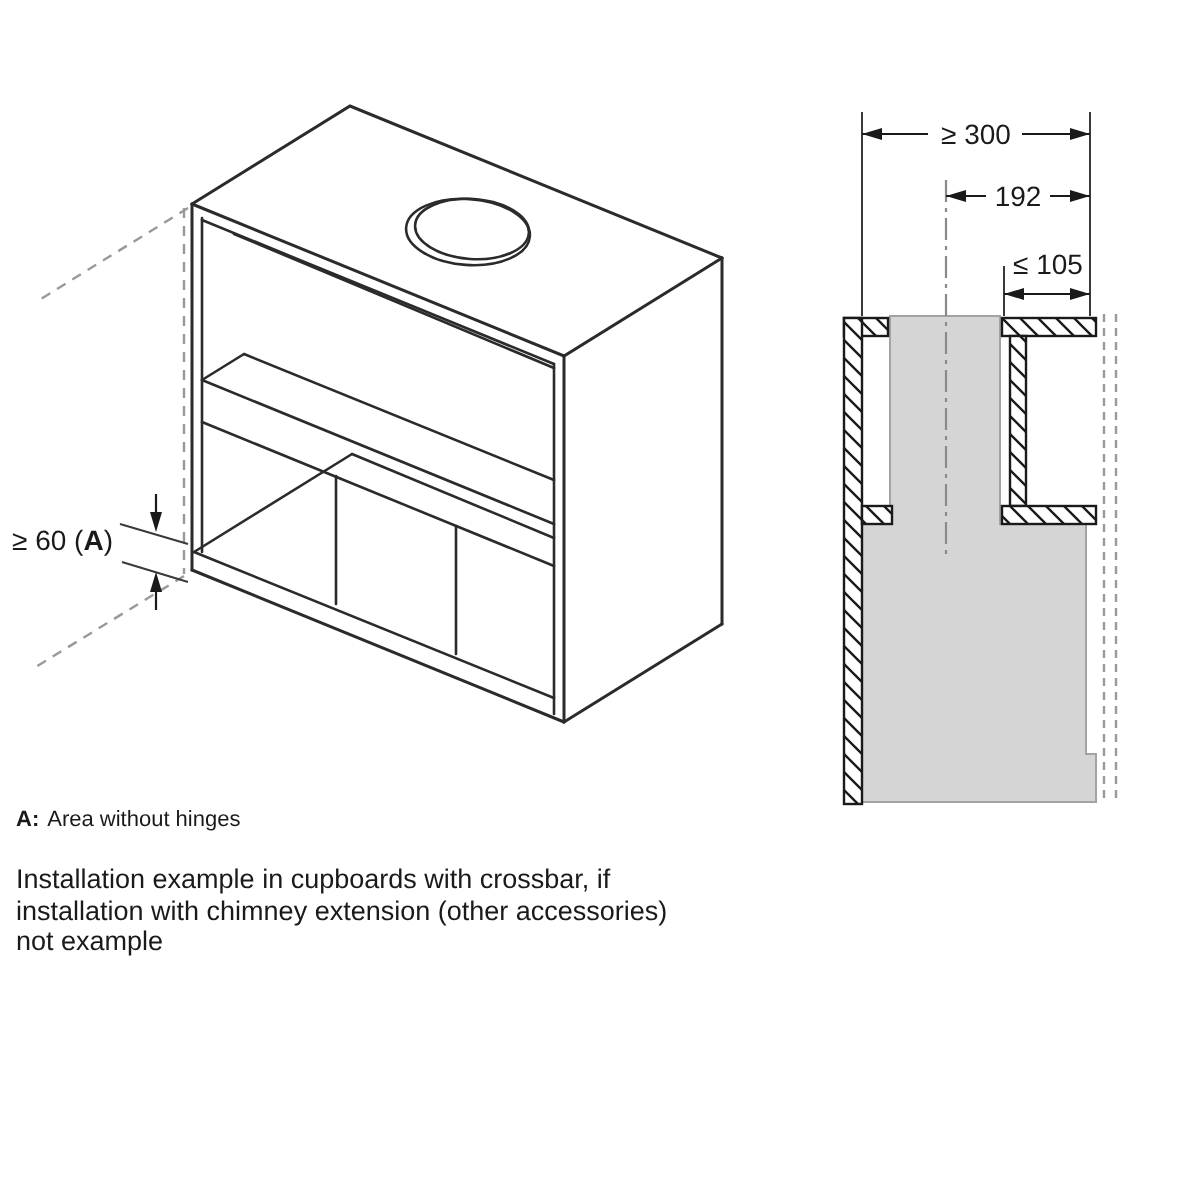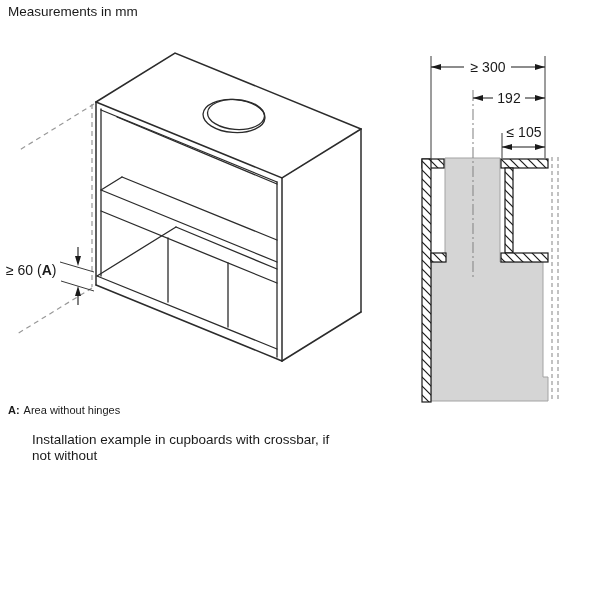--- a/index.html
+++ b/index.html
@@ -4,38 +4,37 @@
 <style>
   html,body{margin:0;padding:0;}
   body{
     width:600px;height:600px;background:#ffffff;position:relative;overflow:hidden;
     font-family:"Liberation Sans","DejaVu Sans",sans-serif;color:#1a1a1a;
   }
   .hdr{position:absolute;left:8px;top:4px;font-size:13.5px;line-height:15.5px;}
   .hdr .title{font-weight:bold;}
   .legend{position:absolute;left:8px;top:404px;font-size:11px;}
   .legend .key{font-weight:bold;margin-right:4px;}
-  .note{position:absolute;left:8px;top:432px;font-size:13.5px;line-height:15.5px;margin-left:24px;}
+  .note{position:absolute;left:8px;top:432px;font-size:13.5px;line-height:15.5px;}
   .note span{display:block;}
   svg text{font-family:"Liberation Sans","DejaVu Sans",sans-serif;font-size:14px;fill:#1a1a1a;}
   .iso-line{stroke:#2b2b2b;stroke-width:1.5;fill:none;stroke-linecap:round;}
   .iso-thin{stroke:#2b2b2b;stroke-width:1.3;fill:none;stroke-linecap:round;}
   .dash{stroke:#999999;stroke-width:1.2;fill:none;stroke-dasharray:5 4;}
   .dim{stroke:#1a1a1a;stroke-width:1.1;fill:none;}
   .ext{stroke:#3a3a3a;stroke-width:1;fill:none;}
   .arr{fill:#1a1a1a;stroke:none;}
   .hatchbox{fill:url(#hatch);stroke:#1a1a1a;stroke-width:1.2;}
   .centerline{stroke:#8a8a8a;stroke-width:1.1;fill:none;stroke-dasharray:11 3 2 3;}
   .walldash{stroke:#9a9a9a;stroke-width:1.2;fill:none;stroke-dasharray:4 3;}
 </style>
 </head>
 <body>
 
 <div class="hdr">
-  <div>Measurements in mm</div>
 </div>
 
 <svg width="600" height="600" viewBox="0 0 600 600" style="position:absolute;left:0;top:0;">
   <defs>
     <pattern id="hatch" width="9" height="9" patternUnits="userSpaceOnUse">
       <rect x="0" y="0" width="9" height="9" fill="#ffffff"></rect>
       <path d="M-2,-2 L11,11 M-2,7 L2,11 M7,-2 L11,2" stroke="#1a1a1a" stroke-width="1.2"></path>
     </pattern>
   </defs>
 
@@ -147,14 +146,15 @@
     </g>
   </g>
 </svg>
 
 <div class="legend">
   <span class="key">A:</span><span>Area without hinges</span>
 </div>
 
 <div class="note">
   <span>Installation example in cupboards with crossbar, if</span>
-  <span>not without</span>
+  <span>installation with chimney extension (other accessories)</span>
+  <span>not example</span>
 </div>
 
 </body></html>

